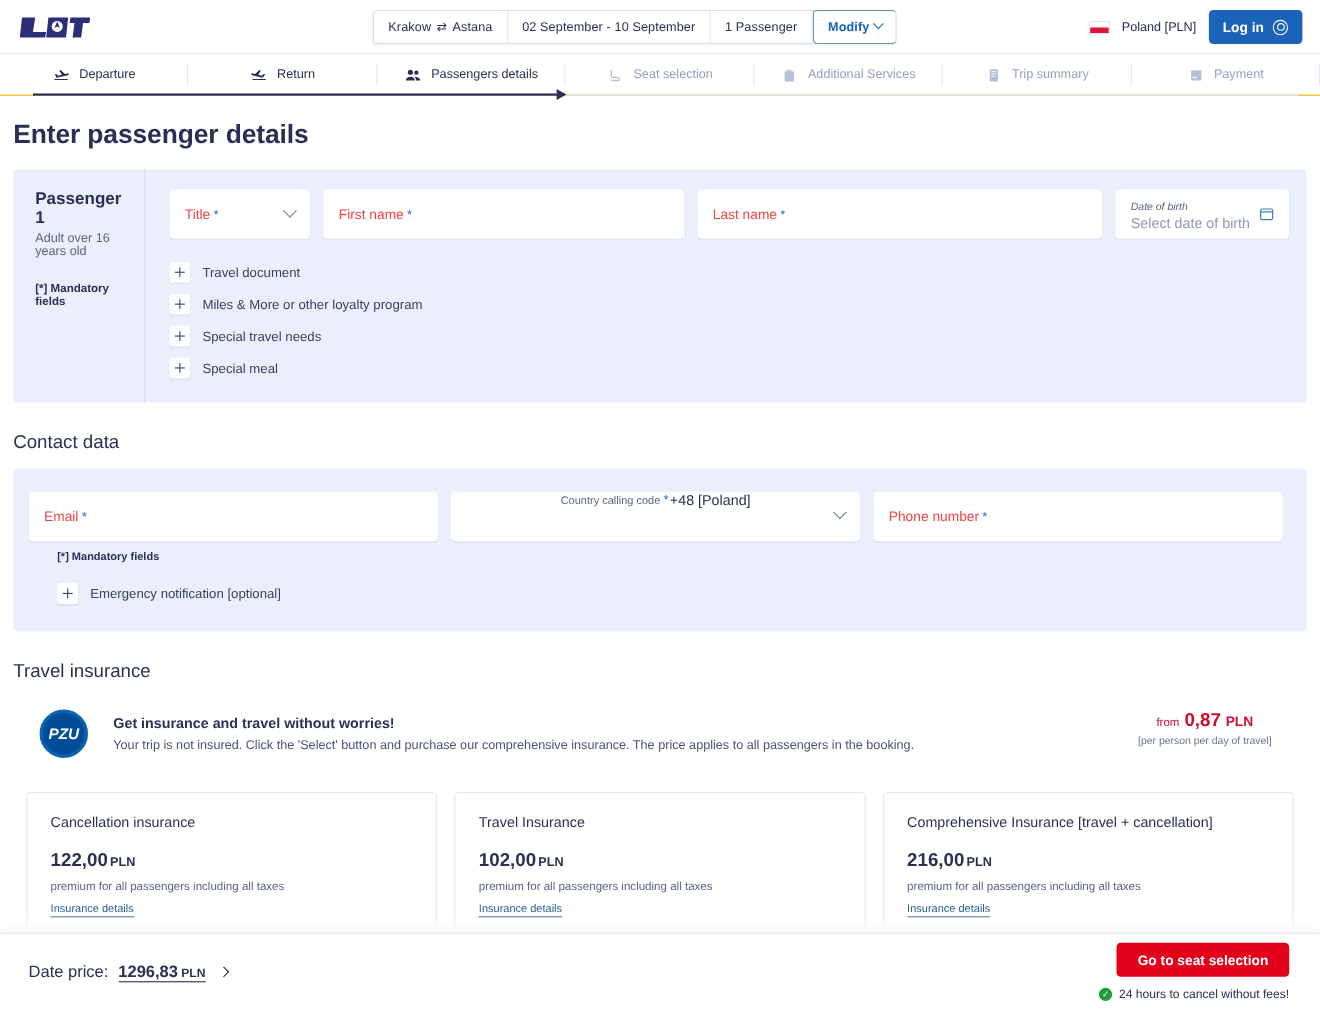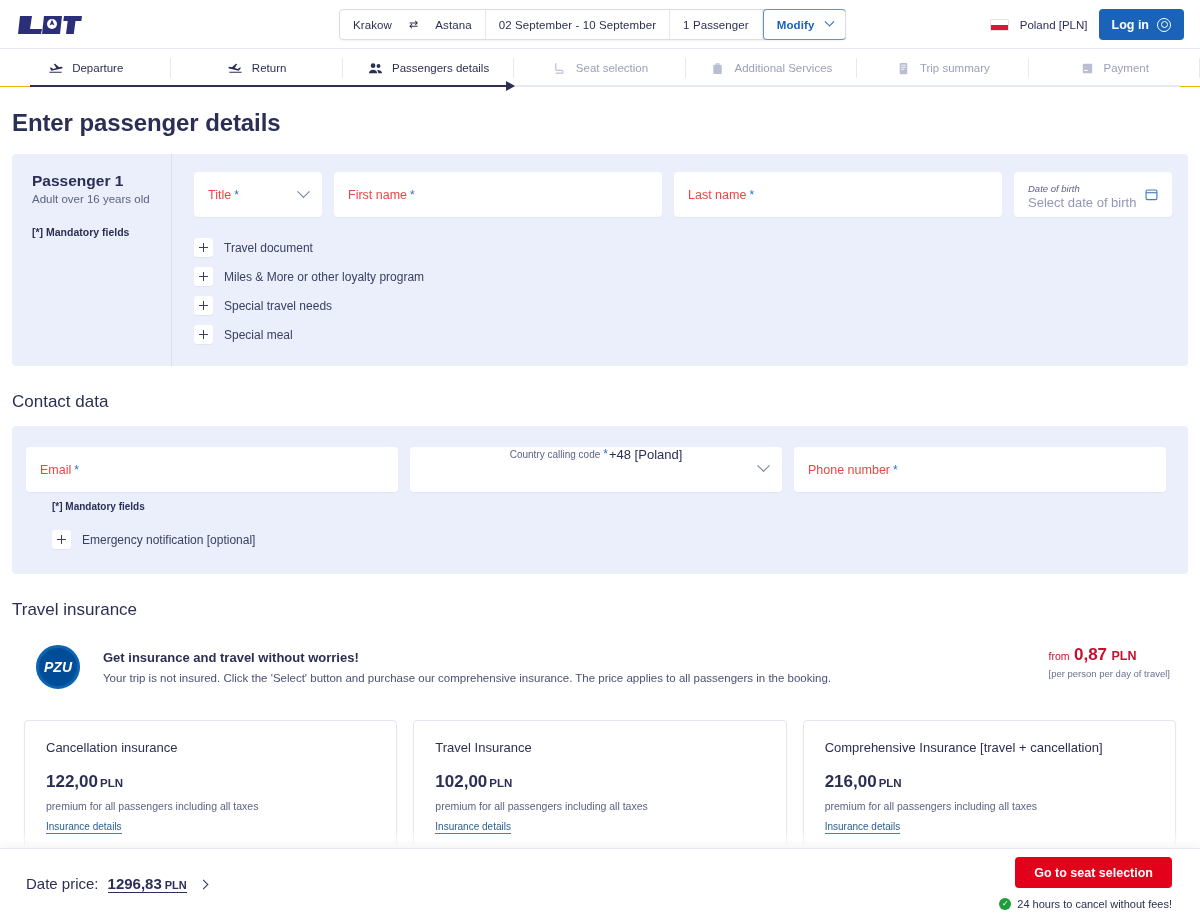--- a/index.html
+++ b/index.html
@@ -38,21 +38,20 @@
     font-size: 11.5px;
     color: #2b2f54;
     box-shadow: 0 1px 2px rgba(40,45,90,.06);
   }
   .searchbar .seg {
     display: flex; align-items: center; justify-content: center;
     padding: 0 13px;
     border-right: 1px solid #e4e7f2;
     white-space: nowrap;
     letter-spacing: .1px;
-    gap: 12px;
   }
   .searchbar .seg:last-child { border-right: none; }
   .swap { margin: 0 5px; font-size: 11px; color: #2b2f54; }
   .seg-modify {
     color: #1a63b8; font-weight: 600;
     border: 1px solid #6b93b8;
     border-radius: 4px;
     margin: -1px -1px -1px 0;
     padding: 0 11px;
     display: flex; align-items: center; gap: 5px;
@@ -150,21 +149,21 @@
     height: 45px; position: relative;
     display: flex; align-items: center;
     padding: 0 14px;
     font-size: 12.5px; color: #3b4062;
     box-shadow: 0 1px 1px rgba(40,45,90,.05);
   }
   .field .ph { color: #ef4444; }
   .ast { color: #2b6fd6; font-size: 12px; margin-left: 3px; }
   .f-title { width: 128px; justify-content: space-between; }
   .f-first { width: 328px; }
-  .f-last  { width: 328px; }
+  .f-last  { width: 368px; }
   .f-dob   { width: 158px; flex-direction: column; align-items: flex-start;
              justify-content: center; gap: 1px; padding-top: 4px; }
   .f-dob .lbl { font-size: 9.5px; color: #5c6384; font-style: italic; }
   .f-dob .val { font-size: 13px; color: #9298b5; }
   .chev {
     width: 9px; height: 9px; border-right: 1.5px solid #6f7da0;
     border-bottom: 1.5px solid #6f7da0; transform: rotate(45deg) translate(-2px,-2px);
   }
   .cal-ic { position: absolute; right: 13px; top: 15px; }
 
@@ -209,21 +208,21 @@
   .pzu-logo {
     width: 44px; height: 44px; border-radius: 50%;
     background: #004c97; color: #fff;
     display: flex; align-items: center; justify-content: center;
     font-size: 14px; font-weight: 700; font-style: italic;
     border: 3px solid #0a64b4; flex: none;
   }
   .pzu-text { margin-left: 23px; }
   .pzu-h { font-size: 13px; font-weight: 700; color: #2b2f54; }
   .pzu-p { font-size: 11.5px; color: #4b5173; margin-top: 7px; }
-  .pzu-price { position: absolute; right: 18px; top: 9px; text-align: left; }
+  .pzu-price { position: absolute; right: 32px; top: 9px; text-align: center; }
   .pzu-price .from { font-size: 10.5px; color: #c8102e; }
   .pzu-price .amt { font-size: 17px; font-weight: 700; color: #c8102e; }
   .pzu-price .pln { font-size: 12.5px; font-weight: 700; color: #c8102e; }
   .pzu-price .note { font-size: 9.5px; color: #6b7192; margin-top: 3px; }
 
   .cards { display: flex; gap: 16px; margin-top: 22px; padding: 0 12px; }
   .card {
     flex: 1; background: #fff; border: 1px solid #e4e7f2; border-radius: 4px;
     padding: 19px 21px 10px 21px; position: relative;
     box-shadow: 0 1px 2px rgba(40,45,90,.05);

